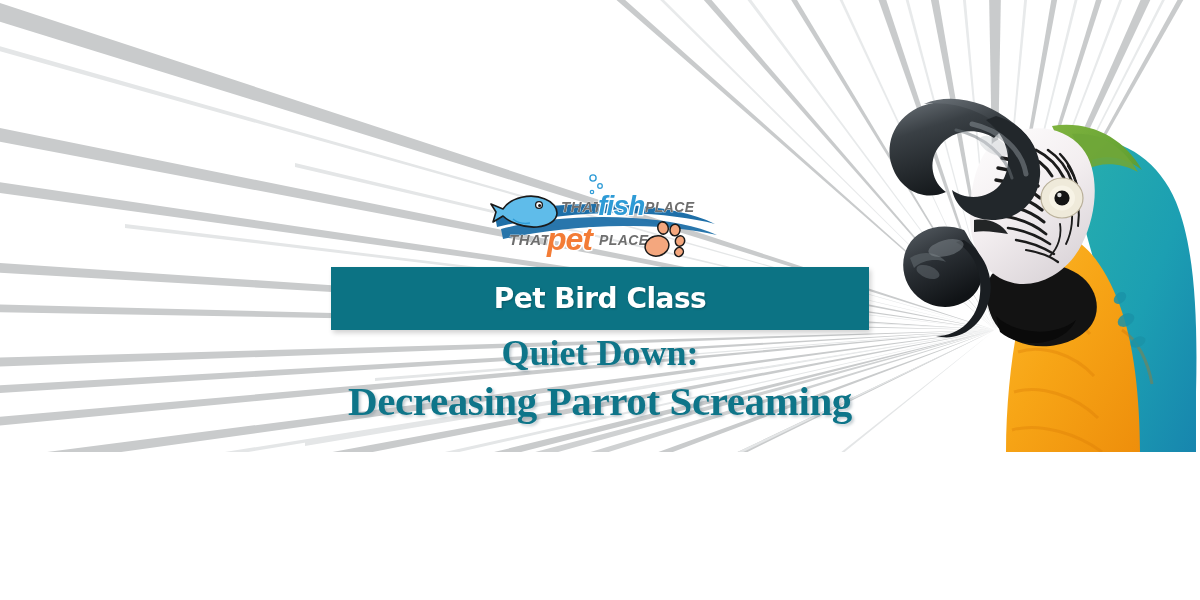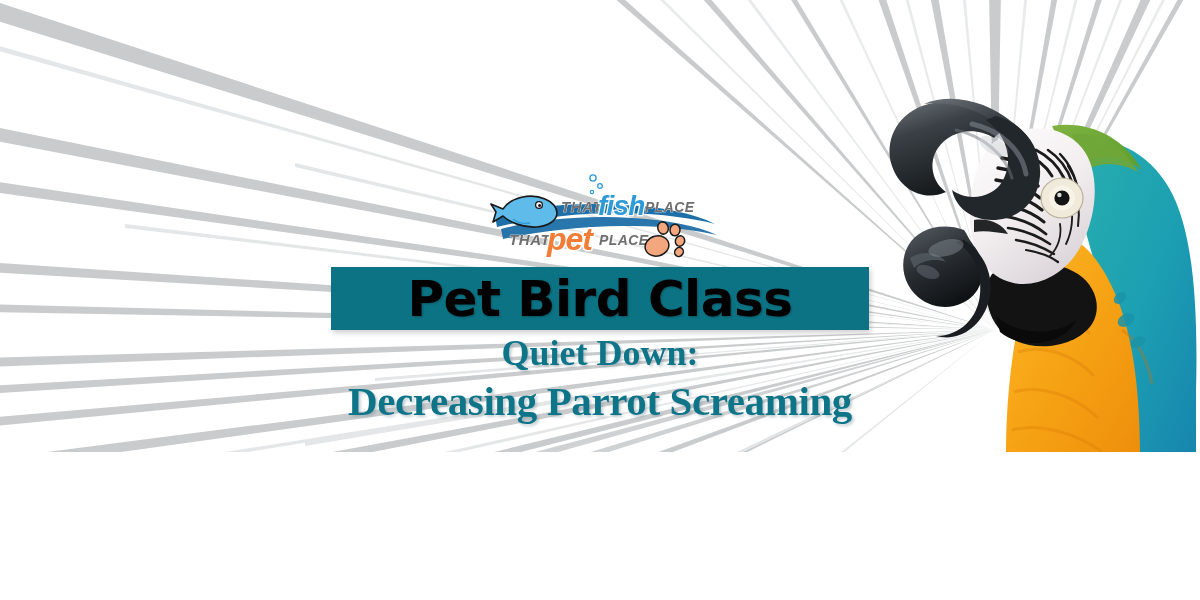--- a/index.html
+++ b/index.html
@@ -37,24 +37,24 @@
   .title-bar{
     position:absolute;
     left:331px; top:267px;
     width:538px; height:63px;
     background:#0C7384;
     z-index:3;
     box-shadow:2px 3px 5px rgba(0,0,0,0.18);
     display:flex; align-items:center; justify-content:center;
   }
   .title-bar-text{
-    color:#000000;
+    color:#ffffff;
     font-family:"DejaVu Sans", sans-serif;
     font-weight:bold;
-    font-size:50px;
+    font-size:28px;
     letter-spacing:-0.5px;
     line-height:1;
     white-space:nowrap;
     text-shadow:1px 1px 2px rgba(0,0,0,0.25);
   }
 
   
   .subtitle-block{
     position:absolute;
     left:0; top:334px;

